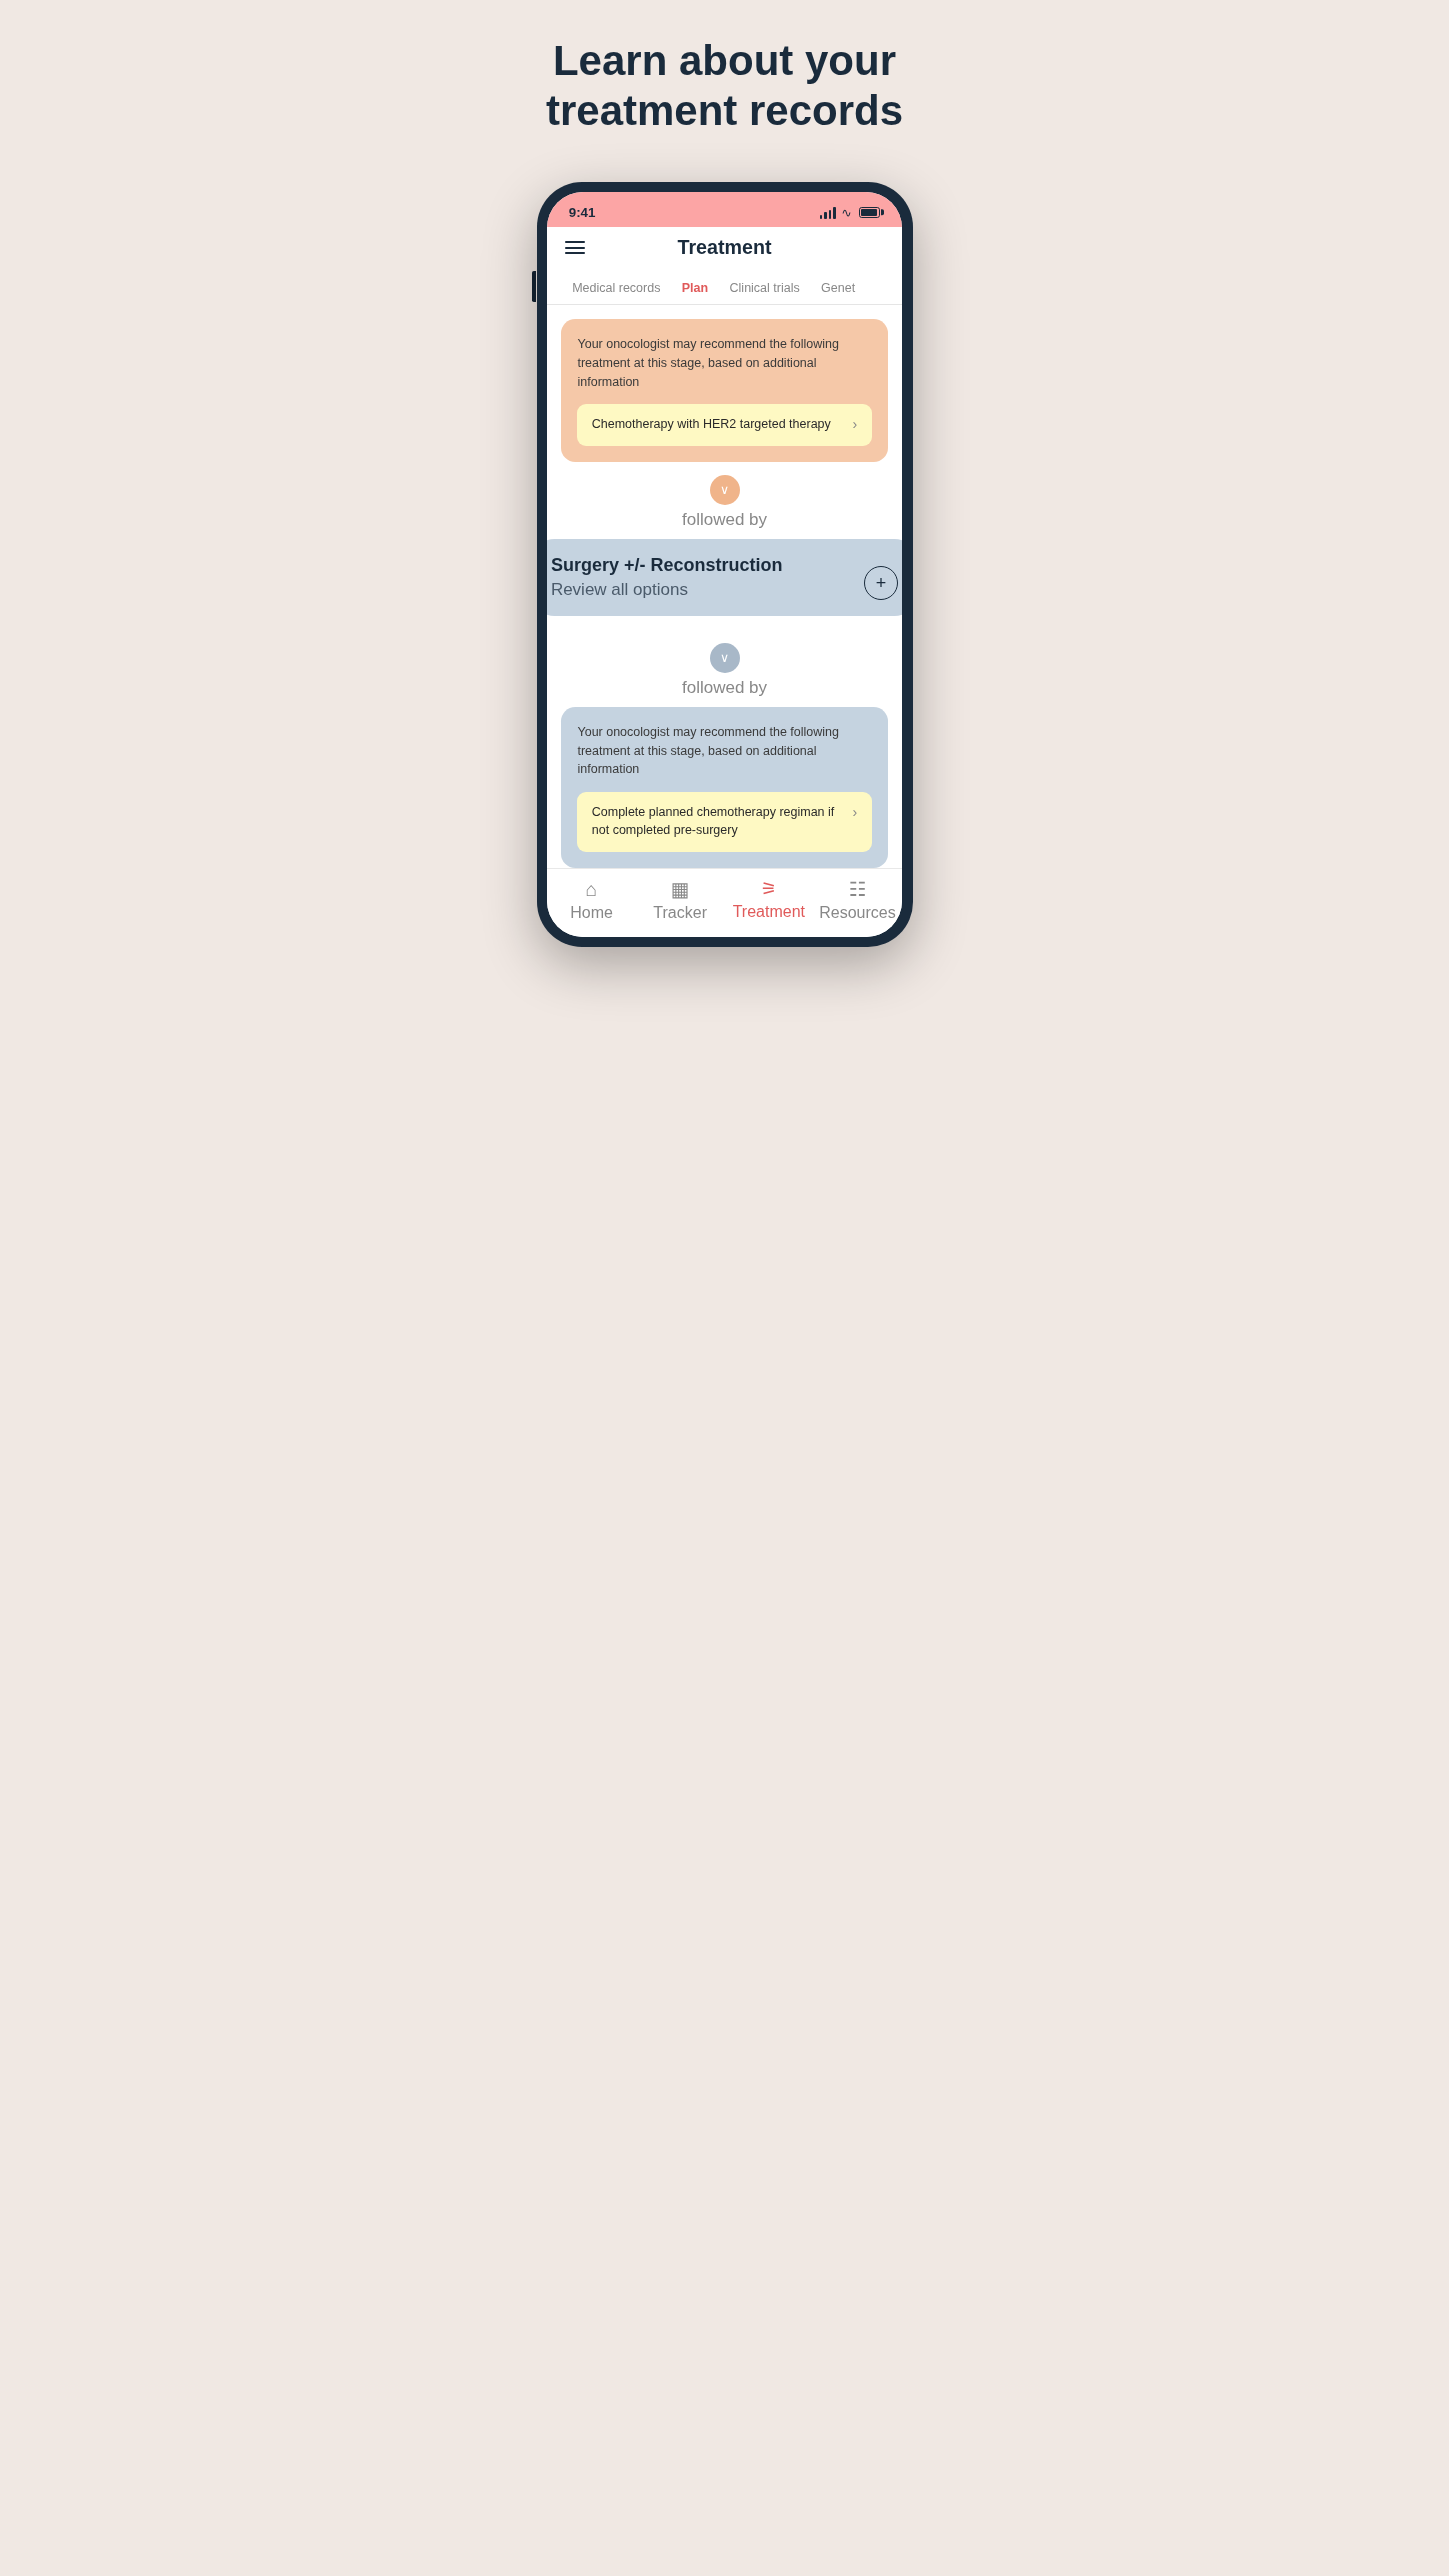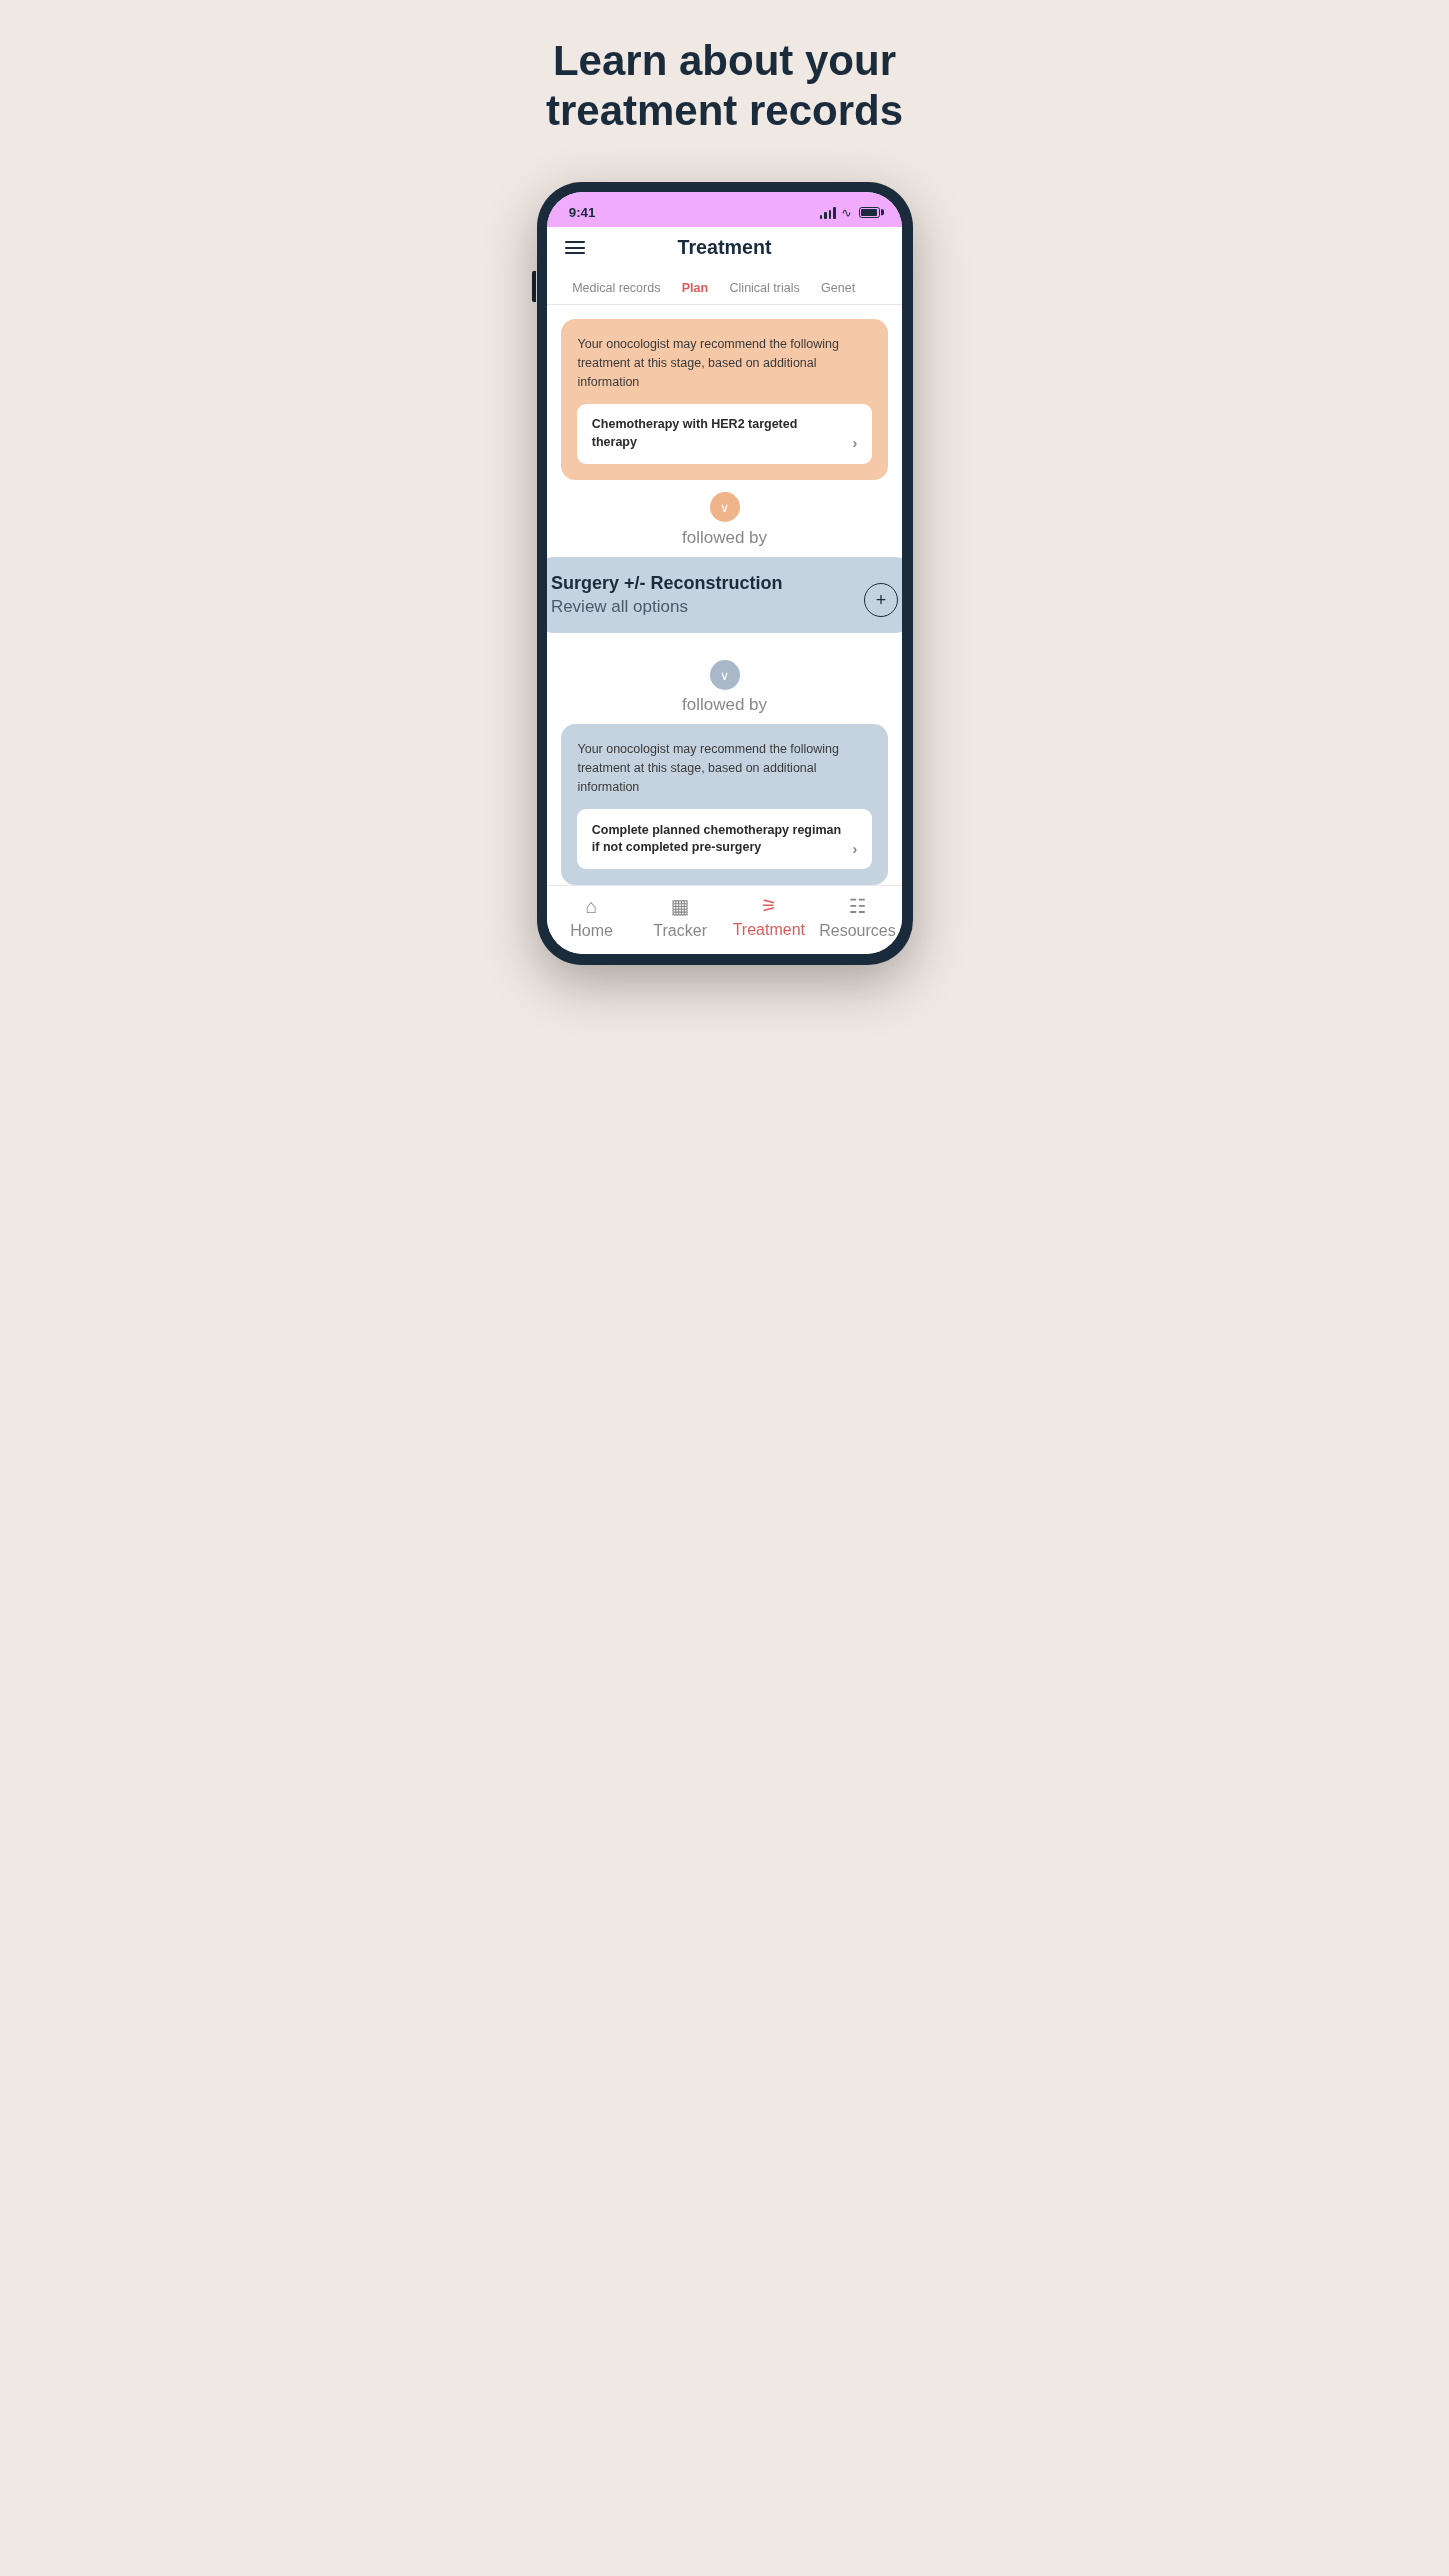--- a/index.html
+++ b/index.html
@@ -40,21 +40,21 @@
       overflow: hidden;
       position: relative;
     }
 
     
     .status-bar {
       display: flex;
       justify-content: space-between;
       align-items: center;
       padding: 12.5px 21.5px 7.2px;
-      background: #f0abfc;
+      background: #fca5a5;
     }
 
     .status-time {
       font-size: 13.4px;
       font-weight: 600;
       color: #1a2b3c;
     }
 
     .status-icons {
       display: flex;
@@ -183,31 +183,30 @@
     }
 
     .recommendation-text {
       font-size: 12.5px;
       color: #3a3a3a;
       line-height: 1.5;
       margin-bottom: 12.5px;
     }
 
     .treatment-option-btn {
-      background: #ffffff;
+      background: #fef9c3;
       border-radius: 9px;
       padding: 12.5px 14.3px;
       display: flex;
-      align-items: flex-end;
+      align-items: flex-start;
       justify-content: space-between;
       cursor: pointer;
       border: none;
       width: 100%;
       text-align: left;
-      font-weight: bold;
     }
 
     .treatment-option-text {
       font-size: 12.5px;
       color: #2a2a2a;
       line-height: 1.4;
       flex: 1;
       margin-right: 9px;
     }
 

